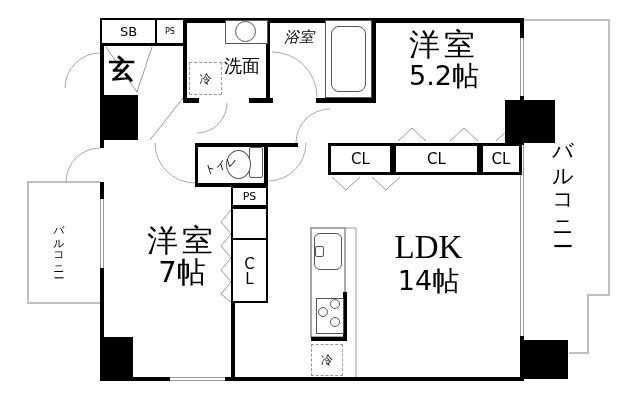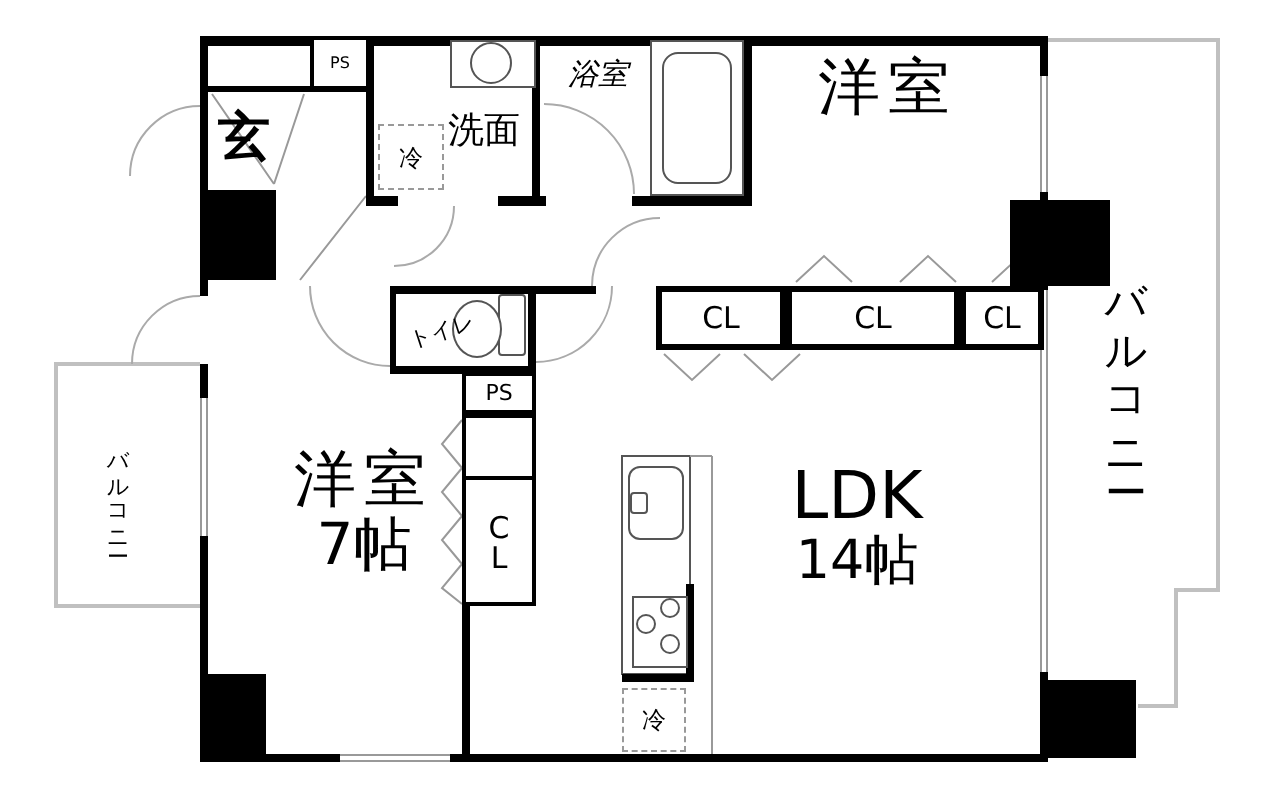--- a/index.html
+++ b/index.html
@@ -87,20 +87,23 @@
   <div class="wall" style="left:264px;top:143px;width:4px;height:66px;"></div>
   <div class="wall" style="left:231px;top:303px;width:4px;height:76px;"></div>
   <div class="wall" style="left:343px;top:292px;width:4px;height:45px;"></div>
   <div class="wall" style="left:311px;top:337px;width:36px;height:4px;"></div>
 
   <div class="pillar" style="left:100px;top:95px;width:38px;height:45px;"></div>
   <div class="pillar" style="left:100px;top:337px;width:33px;height:42px;"></div>
   <div class="pillar" style="left:505px;top:100px;width:50px;height:43px;"></div>
   <div class="pillar" style="left:520px;top:340px;width:48px;height:39px;"></div>
 
+  <div class="box" style="left:100px;top:18px;width:57px;height:27px;">
+    <span class="label" style="position:static;font-size:13px;">SB</span>
+  </div>
   <div class="box" style="left:155px;top:18px;width:30px;height:27px;">
     <span class="label" style="position:static;font-size:8px;">PS</span>
   </div>
   <div class="box" style="left:231px;top:186px;width:37px;height:21px;">
     <span class="label" style="position:static;font-size:11px;">PS</span>
   </div>
 
   <div class="box" style="left:231px;top:207px;width:37px;height:96px;align-items:flex-end;">
     <div style="position:absolute;left:0;top:0;width:100%;height:29px;border-bottom:2px solid #000;"></div>
     <span class="label" style="position:static;font-size:15px;width:16px;word-break:break-all;margin-bottom:14px;">CL</span>
@@ -136,26 +139,27 @@
     <span class="label" style="position:static;font-size:12px;">冷</span>
   </div>
 
   <div class="label" style="left:104px;top:56px;width:36px;font-size:26px;font-weight:bold;">玄</div>
   <div class="label" style="left:218px;top:57px;width:48px;font-size:18px;">洗面</div>
   <div class="label" style="left:276px;top:30px;width:46px;font-size:15px;font-style:italic;">浴室</div>
   <div class="label" style="left:197px;top:160px;width:48px;font-size:11px;transform:rotate(-18deg);">トイレ</div>
 
   <div class="room" style="left:370px;top:28px;width:148px;">
     <div style="font-size:31px;letter-spacing:4px;">洋室</div>
+    <div style="font-size:27px;">5.2帖</div>
   </div>
   <div class="room" style="left:112px;top:224px;width:140px;">
     <div style="font-size:31px;letter-spacing:4px;">洋室</div>
     <div style="font-size:29px;">7帖</div>
   </div>
   <div class="room" style="left:356px;top:230px;width:145px;">
-    <div style="font-size:33px;">LDK</div>
+    <div style="font-size:33px;font-family:Liberation Serif, serif;">LDK</div>
     <div style="font-size:27px;">14帖</div>
   </div>
 
   <div class="label vtext" style="left:552px;top:102px;height:160px;font-size:21px;">バルコニー</div>
   <div class="label vtext" style="left:53px;top:211px;height:70px;font-size:11px;letter-spacing:1px;">バルコニー</div>
 
 </div>
 
 </body></html>

